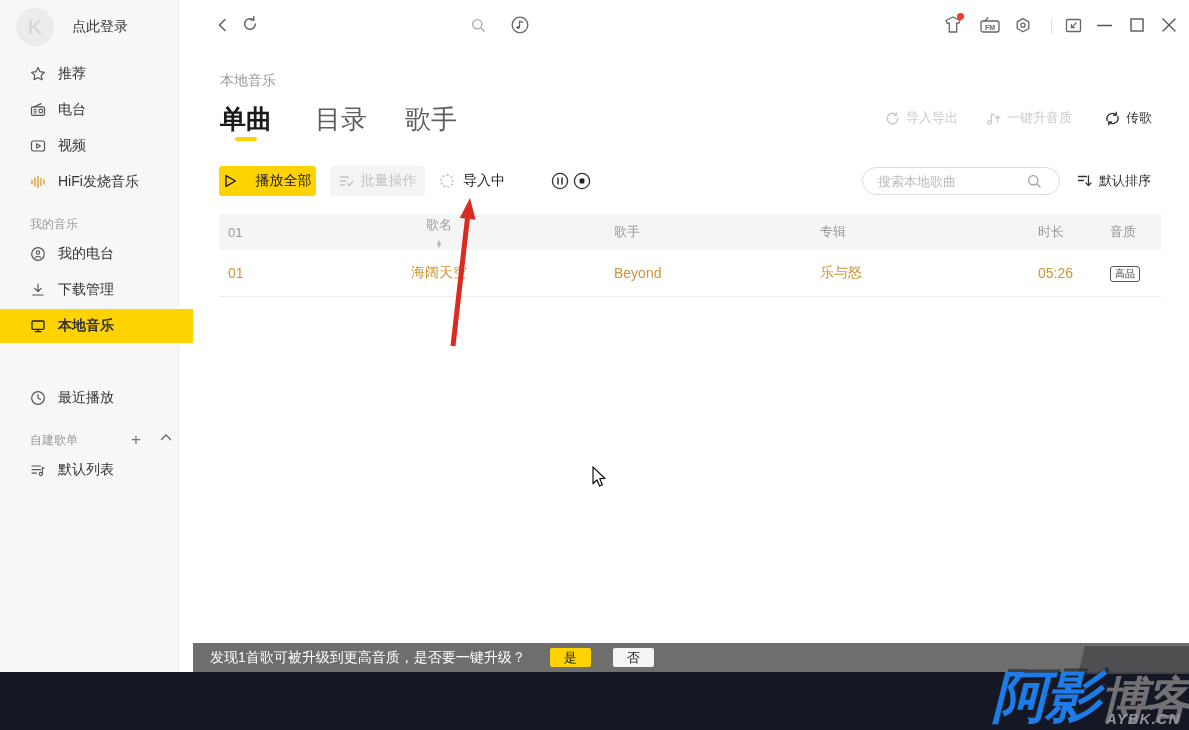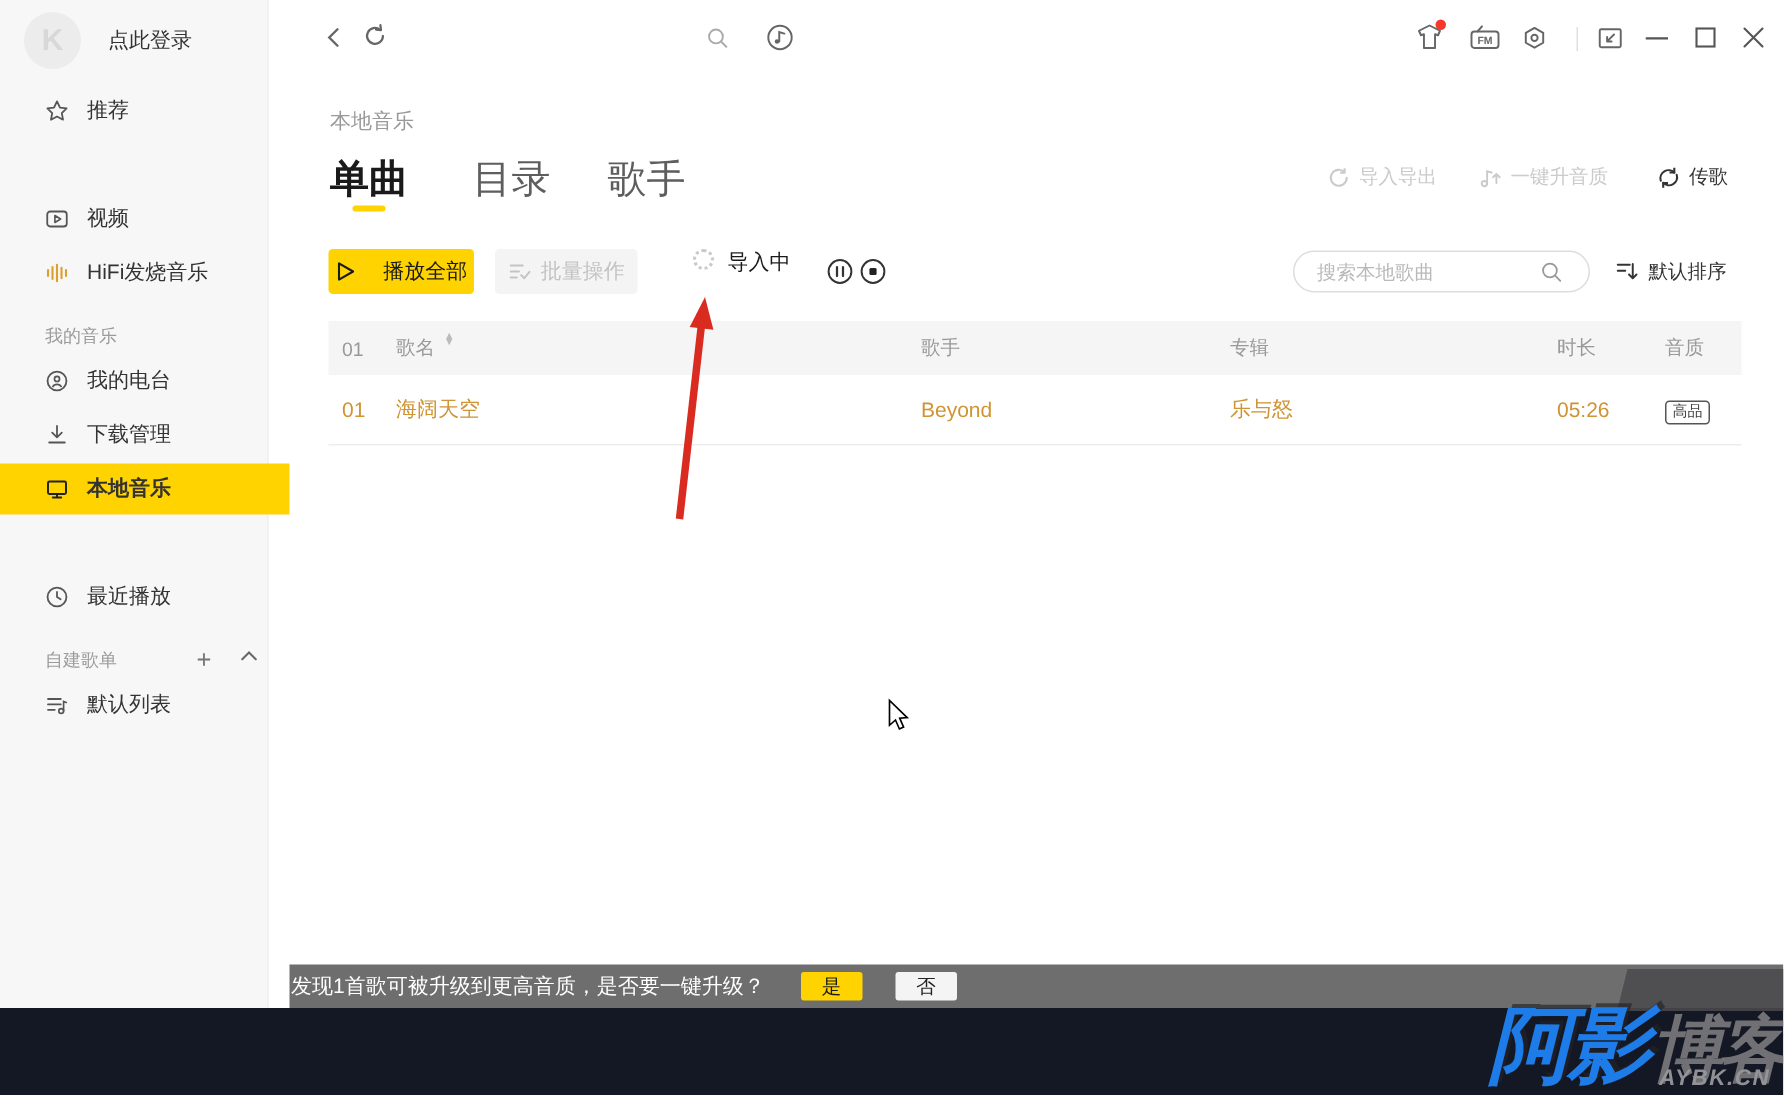--- a/index.html
+++ b/index.html
@@ -32,43 +32,43 @@
   .tab { position:absolute; top:102px; font-size:26px; color:#5e5e5e; cursor:pointer; }
   .tab.active { color:#1a1a1a; font-weight:bold; }
   .tab-underline { position:absolute; left:235px; top:137px; width:22px; height:4px; border-radius:2px; background:#ffd300; }
   .hdr-action { position:absolute; top:109px; display:flex; align-items:center; gap:5px; font-size:13px; cursor:pointer; }
   .hdr-action.dim { color:#cbcbcb; }
   .hdr-action.dark { color:#333;align-items:center; }
 
   
   .btn-playall { position:absolute; left:219px; top:166px; width:97px; height:30px; background:#ffd300; border-radius:3px; display:flex; align-items:center; justify-content:center; gap:19px; font-size:14px; color:#1a1a1a; cursor:pointer; }
   .btn-batch { position:absolute; left:330px; top:166px; width:95px; height:30px; background:#f4f4f4; border-radius:3px; display:flex; align-items:center; justify-content:center; gap:7px; font-size:14px; color:#c3c3c3; cursor:default; }
-  .importing { position:absolute; left:462px; top:166px; height:30px; display:flex; gap:9px; font-size:14px; color:#1a1a1a; }
+  .importing { position:absolute; left:440px; top:166px; height:30px; display:flex; align-items:center; gap:9px; font-size:14px; color:#1a1a1a; }
   .spinner { width:14px; height:14px; border-radius:50%; border:2px dotted #c9c9c9; }
   .circle-ic { position:absolute; top:172px; cursor:pointer; }
   .local-search { position:absolute; left:862px; top:167px; width:198px; height:28px; border:1px solid #ddd; border-radius:14px; background:#fff; padding:1px 32px 0 15px; font-size:13px; color:#333; outline:none; font-family:inherit; }
   .local-search::placeholder { color:#b9b9b9; }
   .sort-ctl { position:absolute; left:1077px; top:172px; display:flex; align-items:center; gap:6px; font-size:13px; color:#333; cursor:pointer; }
 
   
   .table { position:absolute; left:219px; top:214px; width:942px; }
   .trow { display:flex; align-items:center; padding-left:9px; }
   .thead { height:36px; background:#f5f5f5; color:#999; font-size:13px; }
   .tbody-row { height:47px; border-bottom:1px solid #ededed; font-size:14px; color:#cf9434; cursor:pointer; }
   .c-idx { width:36px; }
-  .c-song { width:350px; display:flex; align-items:flex-start; gap:6px; }
+  .c-song { width:350px; display:flex; align-items:center; gap:6px;flex-direction:column; }
   .c-artist { width:206px; }
   .c-album { width:218px; }
   .c-dur { width:72px; }
   .c-q { flex:1; }
   .sort-arrows { display:inline-flex; flex-direction:column; line-height:4px; font-size:7px; color:#bbb; }
   .q-badge { display:inline-block; border:1px solid #555; border-radius:3px; color:#444; font-size:10px; padding:2px 4px; line-height:1; }
 
   
-  .notif { left:193px; top:643px; width:996px; height:29px; background:#6e6e6e; display:flex; align-items:center; color:#fff; font-size:14px; padding-left:1px; }
+  .notif { left:193px; top:643px; width:996px; height:29px; background:#6e6e6e; display:flex; align-items:center; color:#fff; font-size:14px; padding-left:17px; }
   .notif-btn { height:19px; padding:0 14px; font-size:13px; display:flex; align-items:center; border-radius:2px; cursor:pointer; }
   .notif-yes { background:#ffd300; color:#1a1a1a; margin-left:24px; }
   .notif-no  { background:#f4f4f4; color:#222; margin-left:22px; }
 
   
   .player { left:0; top:672px; width:1189px; height:58px; background:#141824; }
 
   
   .wm-shadow { position:absolute; left:1078px; top:646px; width:111px; height:28px; background:#4a4a4e; transform:skewX(-14deg); transform-origin:bottom left; opacity:.85; }
   .watermark { position:absolute; left:988px; top:658px; width:201px; height:72px; pointer-events:none; }
@@ -88,20 +88,29 @@
     <div class="login-row">
       <div class="avatar">K</div>
       <div class="login-label">点此登录</div>
     </div>
 
     <div class="nav-item" style="top:57px">
       <svg width="16" height="16" viewBox="0 0 16 16">
           <path d="M8 1.6l2 4.1 4.4.6-3.2 3.1.8 4.4L8 11.7l-4 2.1.8-4.4L1.6 6.3 6 5.7z" fill="none" stroke="#555" stroke-width="1.2" stroke-linejoin="round"></path>
         </svg>
       <span>推荐</span>
+    </div>
+    <div class="nav-item" style="top:93px">
+      <svg width="16" height="16" viewBox="0 0 16 16">
+          <rect x="1.5" y="4.8" width="13" height="8.6" rx="1.5" fill="none" stroke="#555" stroke-width="1.2"></rect>
+          <path d="M4.5 4.8L11 1.6" stroke="#555" stroke-width="1.2" stroke-linecap="round"></path>
+          <circle cx="10.8" cy="9" r="1.9" fill="none" stroke="#555" stroke-width="1.1"></circle>
+          <path d="M3.6 7.4h3M3.6 9.2h3M3.6 11h3" stroke="#555" stroke-width="1"></path>
+        </svg>
+      <span>电台</span>
     </div>
     <div class="nav-item" style="top:129px">
       <svg width="16" height="16" viewBox="0 0 16 16">
           <rect x="1.5" y="3" width="13" height="10" rx="2" fill="none" stroke="#555" stroke-width="1.2"></rect>
           <path d="M6.6 5.7v4.6L10.4 8z" fill="none" stroke="#555" stroke-width="1.1" stroke-linejoin="round"></path>
         </svg>
       <span>视频</span>
     </div>
     <div class="nav-item" style="top:165px">
       <svg width="16" height="16" viewBox="0 0 16 16">

